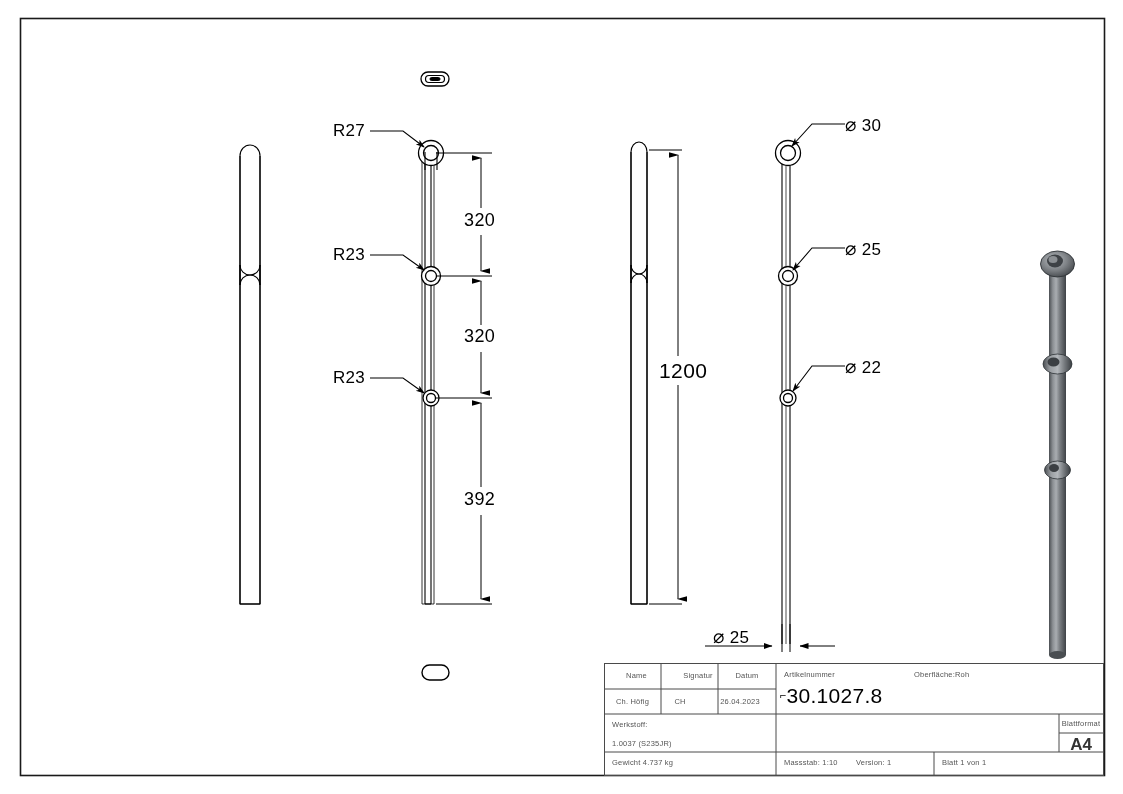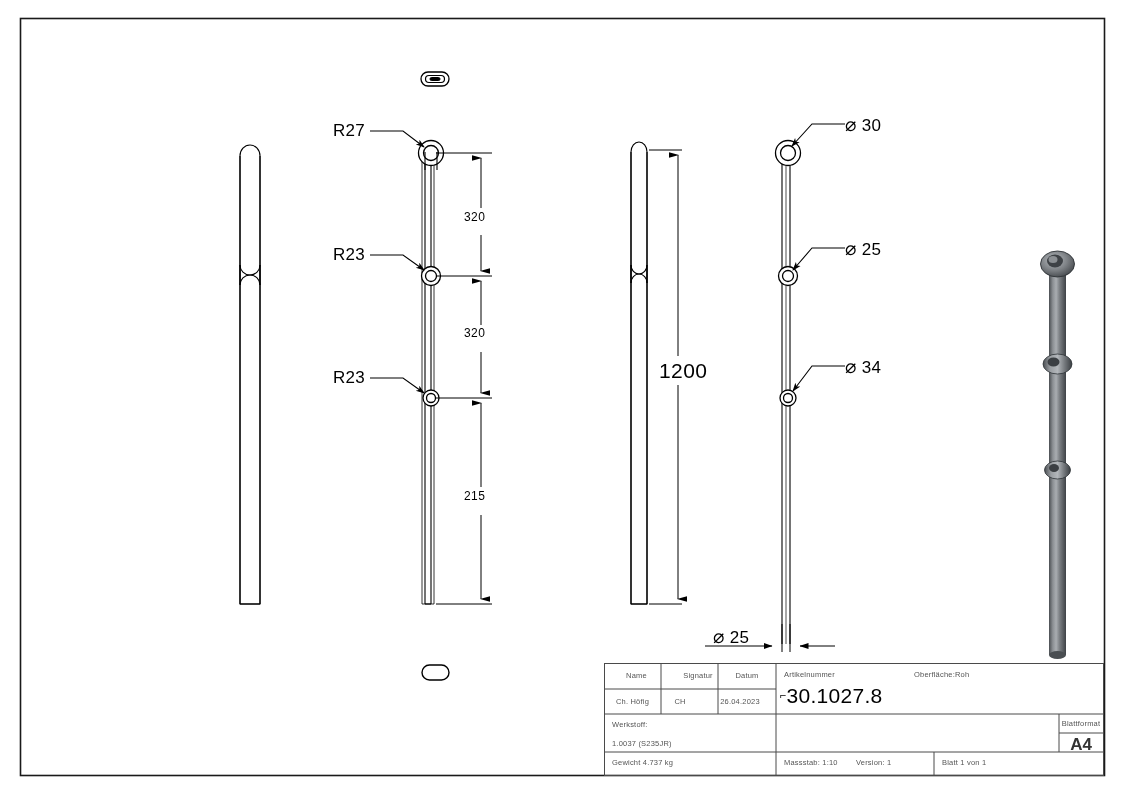--- a/index.html
+++ b/index.html
@@ -10,21 +10,21 @@
 
   
   .tblock{position:absolute;left:604px;top:663px;width:500px;height:113px;}
   .tb-cell{position:absolute;box-sizing:border-box;}
   .tb-lbl{font-size:7.5px;color:#555;letter-spacing:.2px;white-space:nowrap;}
   .tb-val{font-size:7.5px;color:#555;letter-spacing:.2px;white-space:nowrap;}
   .tb-ctr{text-align:center;}
   .artnum{font-size:21px;color:#000;letter-spacing:.3px;white-space:nowrap;}
   .artpre{font-size:11px;color:#000;vertical-align:4px;}
   .a4{font-size:17px;color:#333;text-align:center;font-weight:bold;}
-  .dimtxt{position:absolute;font-size:12px;color:#000;white-space:nowrap;letter-spacing:.4px;}
+  .dimtxt{position:absolute;font-size:18px;color:#000;white-space:nowrap;letter-spacing:.4px;}
   .leadtxt{position:absolute;font-size:17px;color:#000;white-space:nowrap;letter-spacing:.3px;}
   .dia{font-size:19px;}
 </style>
 </head>
 <body>
 
 <div class="stage">
 
   <svg class="draw" viewBox="0 0 1123 794" xmlns="http://www.w3.org/2000/svg">
     <defs>
@@ -192,34 +192,34 @@
     </g>
 
   </svg>
 
   <div class="leadtxt" style="left:333px;top:121px;">R27</div>
   <div class="leadtxt" style="left:333px;top:245px;">R23</div>
   <div class="leadtxt" style="left:333px;top:368px;">R23</div>
 
   <div class="dimtxt" style="left:464px;top:210px;">320</div>
   <div class="dimtxt" style="left:464px;top:326px;">320</div>
-  <div class="dimtxt" style="left:464px;top:489px;">215</div>
+  <div class="dimtxt" style="left:464px;top:489px;">392</div>
   <div class="dimtxt" style="left:659px;top:359px;font-size:21px;">1200</div>
 
   <div class="leadtxt" style="left:845px;top:113px;">
     <span class="dia">⌀</span>
     <span>30</span>
   </div>
   <div class="leadtxt" style="left:845px;top:237px;">
     <span class="dia">⌀</span>
     <span>25</span>
   </div>
   <div class="leadtxt" style="left:845px;top:355px;">
     <span class="dia">⌀</span>
-    <span>34</span>
+    <span>22</span>
   </div>
   <div class="leadtxt" style="left:713px;top:625px;">
     <span class="dia">⌀</span>
     <span>25</span>
   </div>
 
   <div class="tblock">
     <svg viewBox="0 0 500 113" width="500" height="113" style="position:absolute;left:0;top:0;">
       <g stroke="#4a4a4a" stroke-width="1" fill="none">
         <rect x="0.5" y="0.5" width="499" height="112"></rect>

